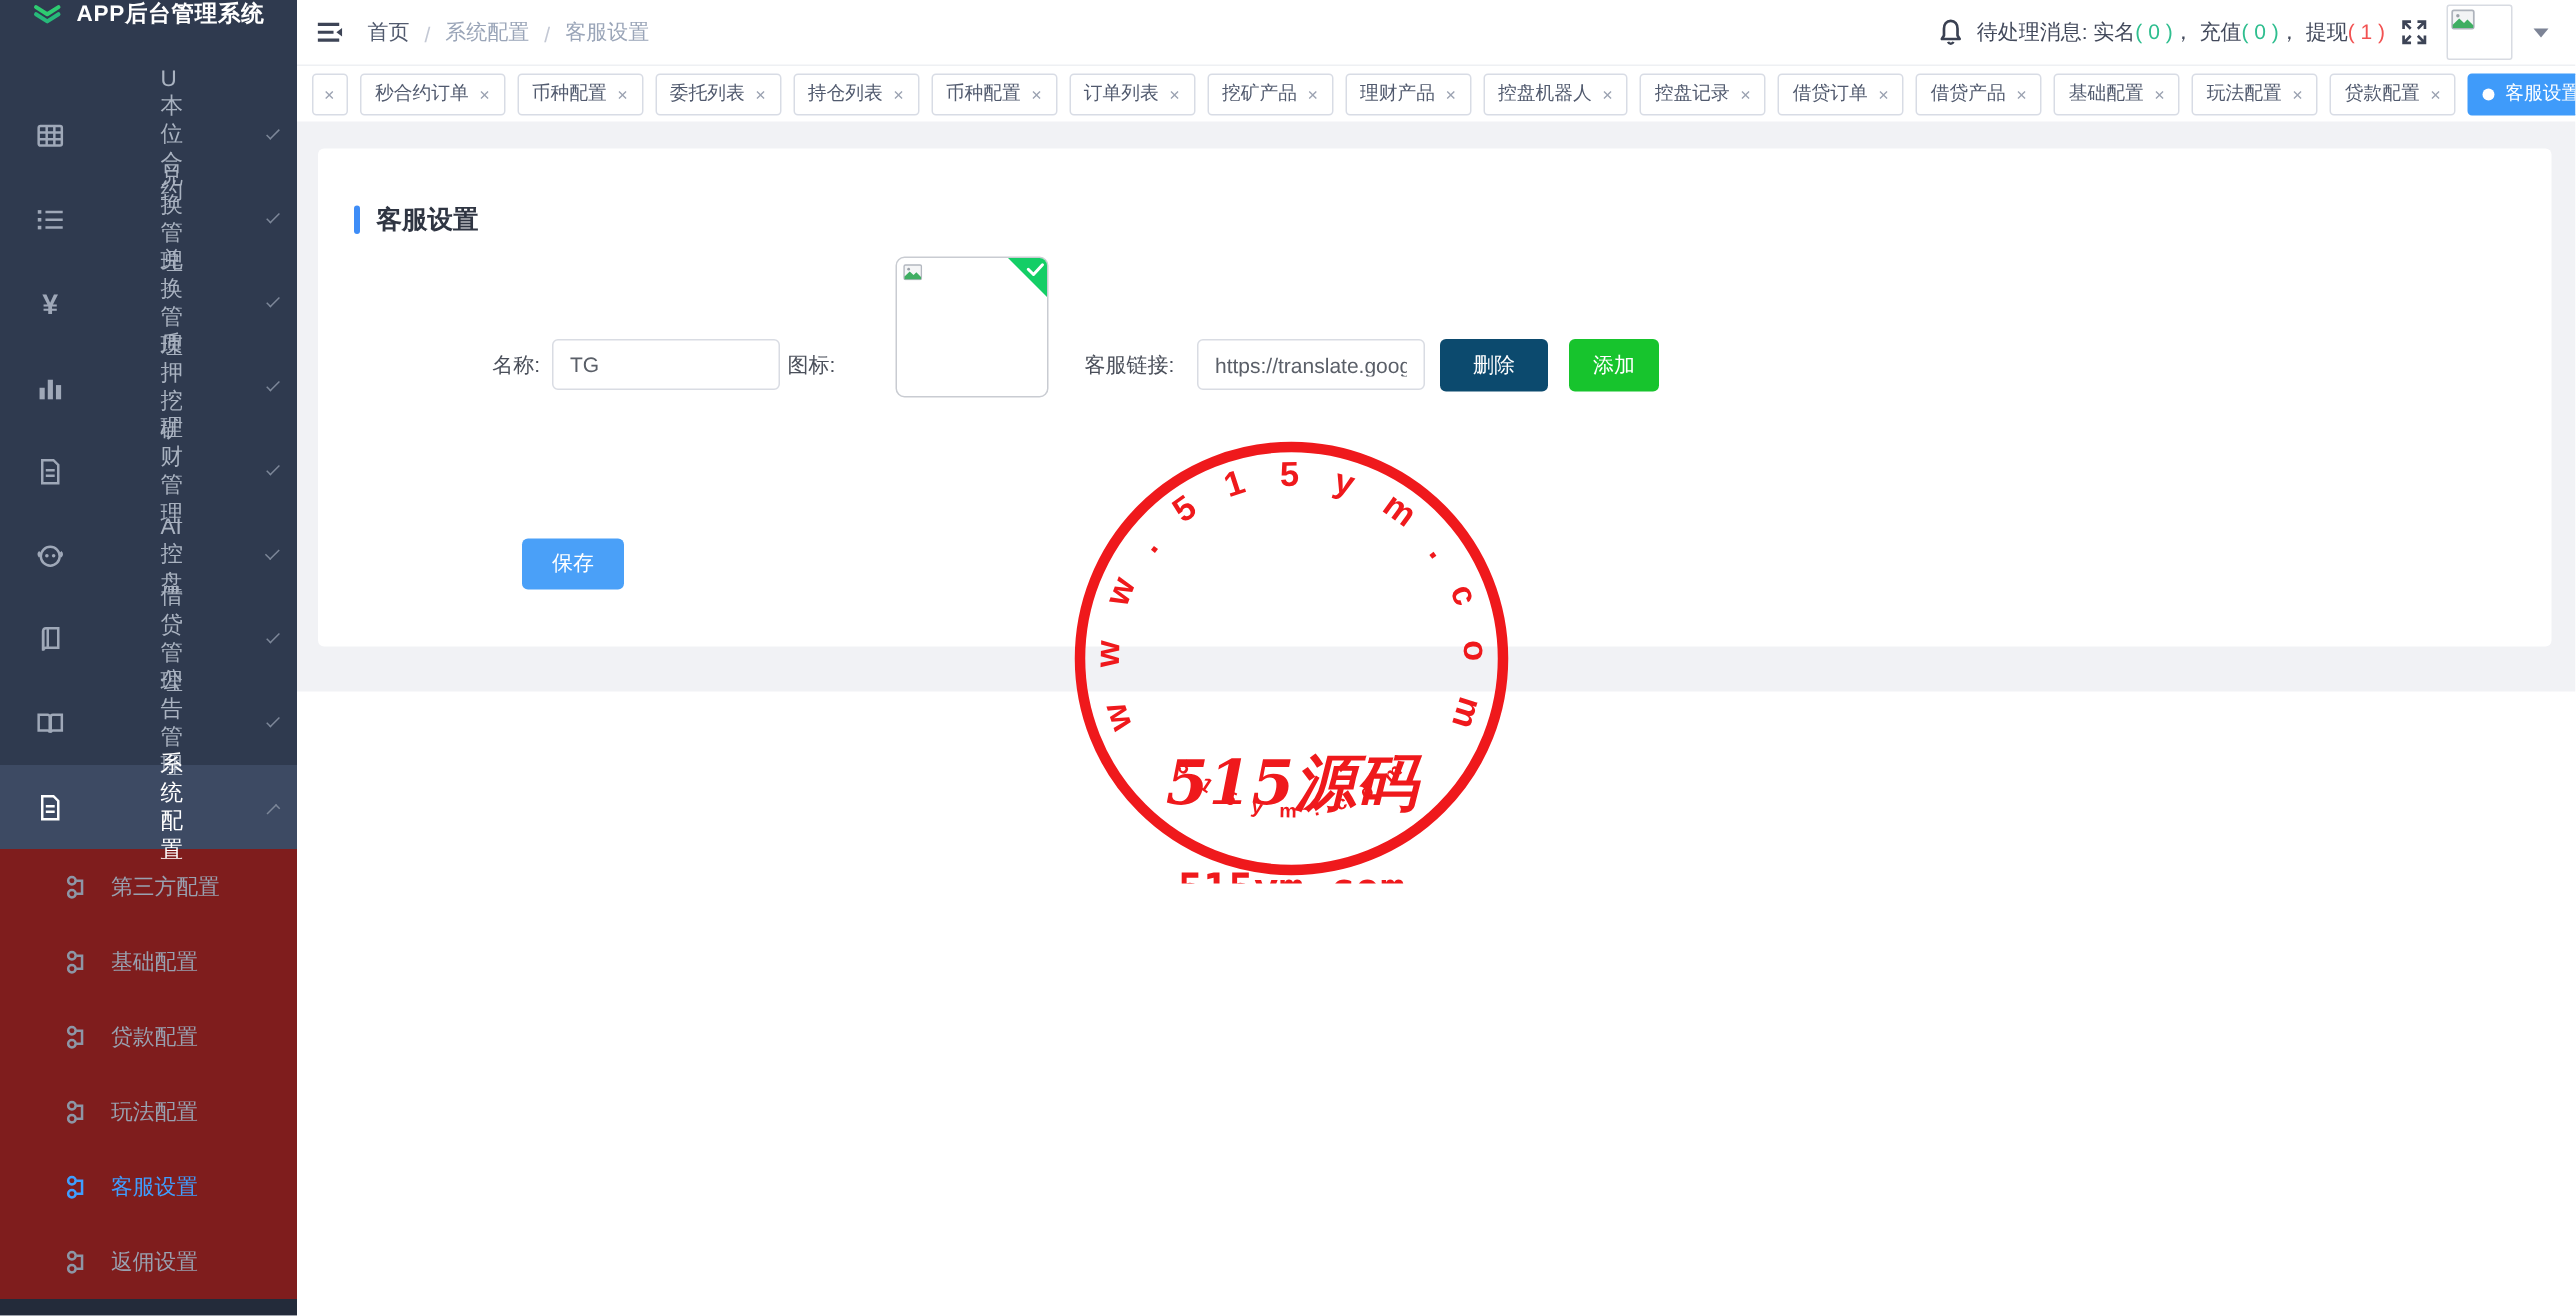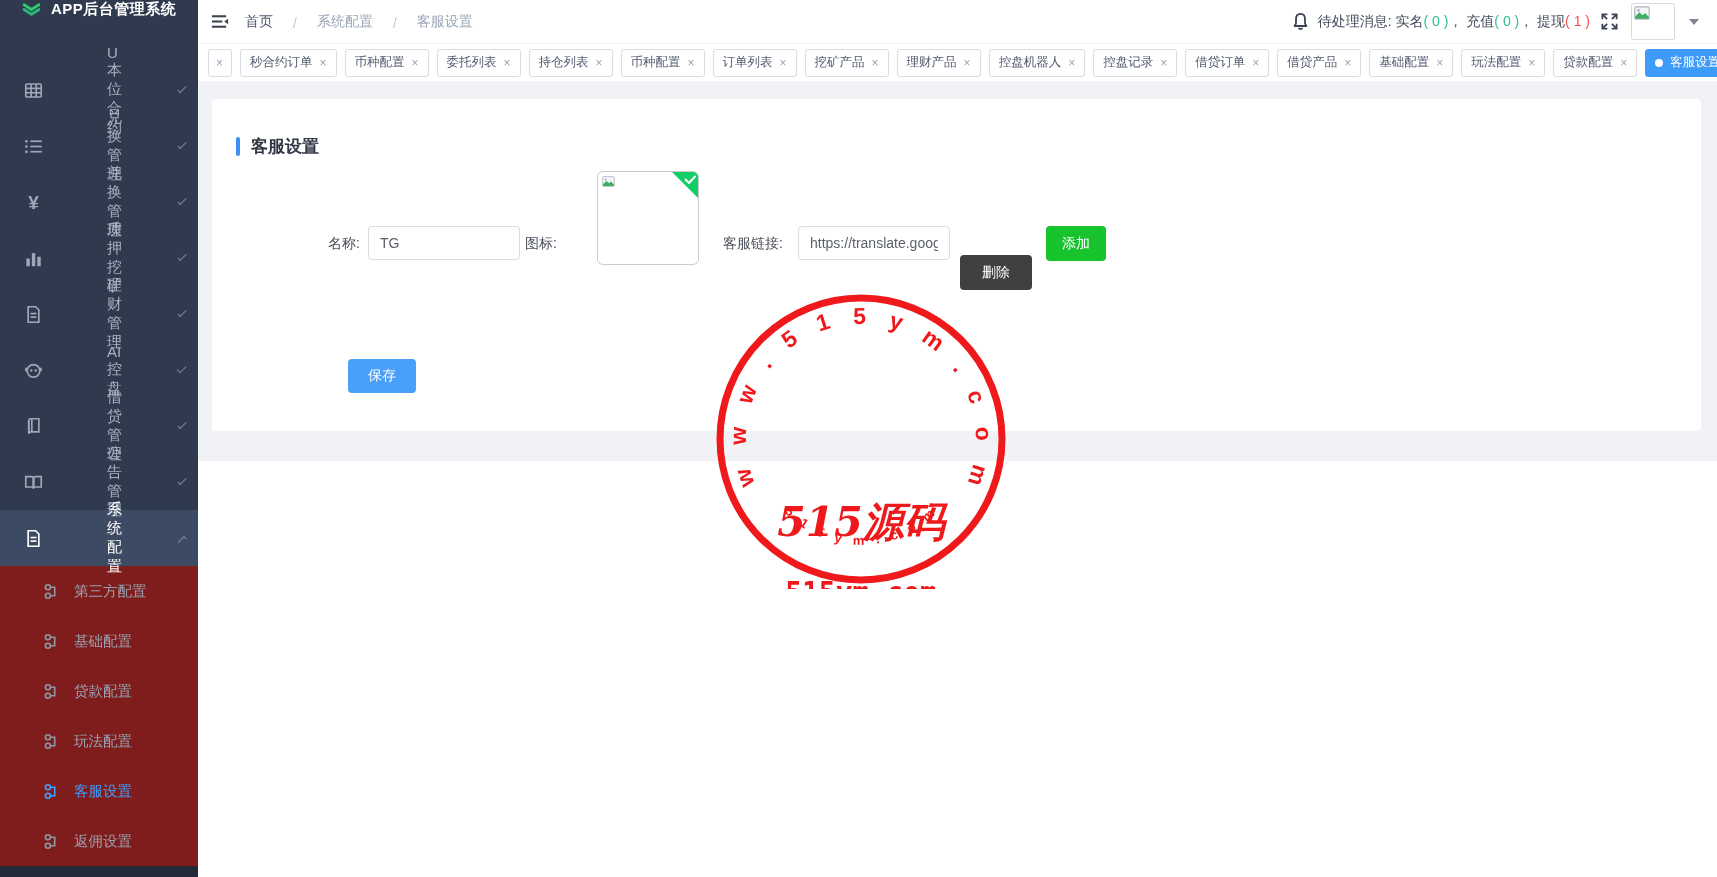--- a/index.html
+++ b/index.html
@@ -24,21 +24,21 @@
   .submenu{background:#7f1d1d;padding:0;}
   .sub-item{height:50px;display:flex;align-items:center;padding-left:42px;color:#99a1b0;font-size:14.5px;cursor:pointer;}
   .sub-ico{margin-right:13px;display:flex;color:#8d96a6;}
   .sub-item.active{color:#3f9eff;}
   .sub-item.active .sub-ico{color:#3f9eff;}
   .sidebar-foot{flex:1;background:#232b3a;}
   
   .right{flex:1;display:flex;flex-direction:column;min-width:0;}
   .topbar{height:43px;background:#fff;border-bottom:1px solid #eef0f3;display:flex;align-items:center;padding:0 18px 0 12px;}
   .fold{color:#3d4456;display:flex;cursor:pointer;margin-right:16px;}
-  .crumbs{display:flex;align-items:flex-end;font-size:14px;gap:20px;}
+  .crumbs{display:flex;align-items:flex-end;font-size:14px;gap:10px;}
   .crumb{color:#515a6e;cursor:pointer;}
   .crumb.muted{color:#9aa5b8;}
   .crumb-sep{color:#c3c8d4;}
   .top-right{margin-left:auto;display:flex;align-items:center;text-align:center;}
   .bell{color:#3a4152;display:flex;margin-right:8px;cursor:pointer;}
   .notice{font-size:14px;color:#434a5c;white-space:nowrap;}
   .notice .val{font-weight:normal;}
   .notice .ok{color:#2fbe8f;}
   .notice .alert{color:#f25252;}
   .fs-ico{color:#3d4456;display:flex;margin:0 12px 0 10px;cursor:pointer;}
@@ -69,21 +69,21 @@
            border-radius:4px;padding:0 11px;font-size:14px;color:#5a5f68;background:#fff;outline:none;
            font-family:"Liberation Sans","DejaVu Sans",sans-serif;white-space:nowrap;overflow:hidden;}
   .in-name{left:170px;}
   .in-link{left:600px;}
   .upload{position:absolute;left:399px;top:90px;width:100px;height:92px;background:#fff;border:1px solid #c9ccd2;
           border-radius:6px;overflow:hidden;cursor:pointer;}
   .upload .broken{position:absolute;left:4px;top:4px;}
   .upload .corner{position:absolute;right:0;top:0;}
   .btn{position:absolute;border:none;border-radius:4px;color:#fff;font-size:14px;cursor:pointer;
        font-family:"Liberation Sans","DejaVu Sans",sans-serif;}
-  .btn-del{left:762px;top:145px;width:72px;height:35px;background:#404040;margin-top:29px;}
+  .btn-del{left:762px;top:145px;width:72px;height:35px;background:#0c4a6e;}
   .btn-add{left:848px;top:145px;width:60px;height:35px;background:#17c42d;}
   .btn-save{left:130px;top:278px;width:68px;height:34px;background:#4aa0f8;margin-left:20px;}
   
   .stamp{position:absolute;left:513px;top:208px;opacity:.96;pointer-events:none;}
   .st-arc{font-size:23px;font-weight:bold;fill:#ef1013;font-family:"Liberation Sans","DejaVu Sans",sans-serif;}
   .st-main{font-size:41px;font-weight:bold;font-style:italic;fill:#ef1013;font-family:"DejaVu Serif","Liberation Serif",serif;}
   .st-sub{font-size:28px;font-weight:bold;fill:#ef1013;font-family:"DejaVu Sans Mono","Liberation Mono",monospace;}
   .st-arcb{font-size:13px;font-weight:bold;fill:#ef1013;letter-spacing:2px;font-family:"Liberation Sans","DejaVu Sans",sans-serif;}
 </style>
 </head>

